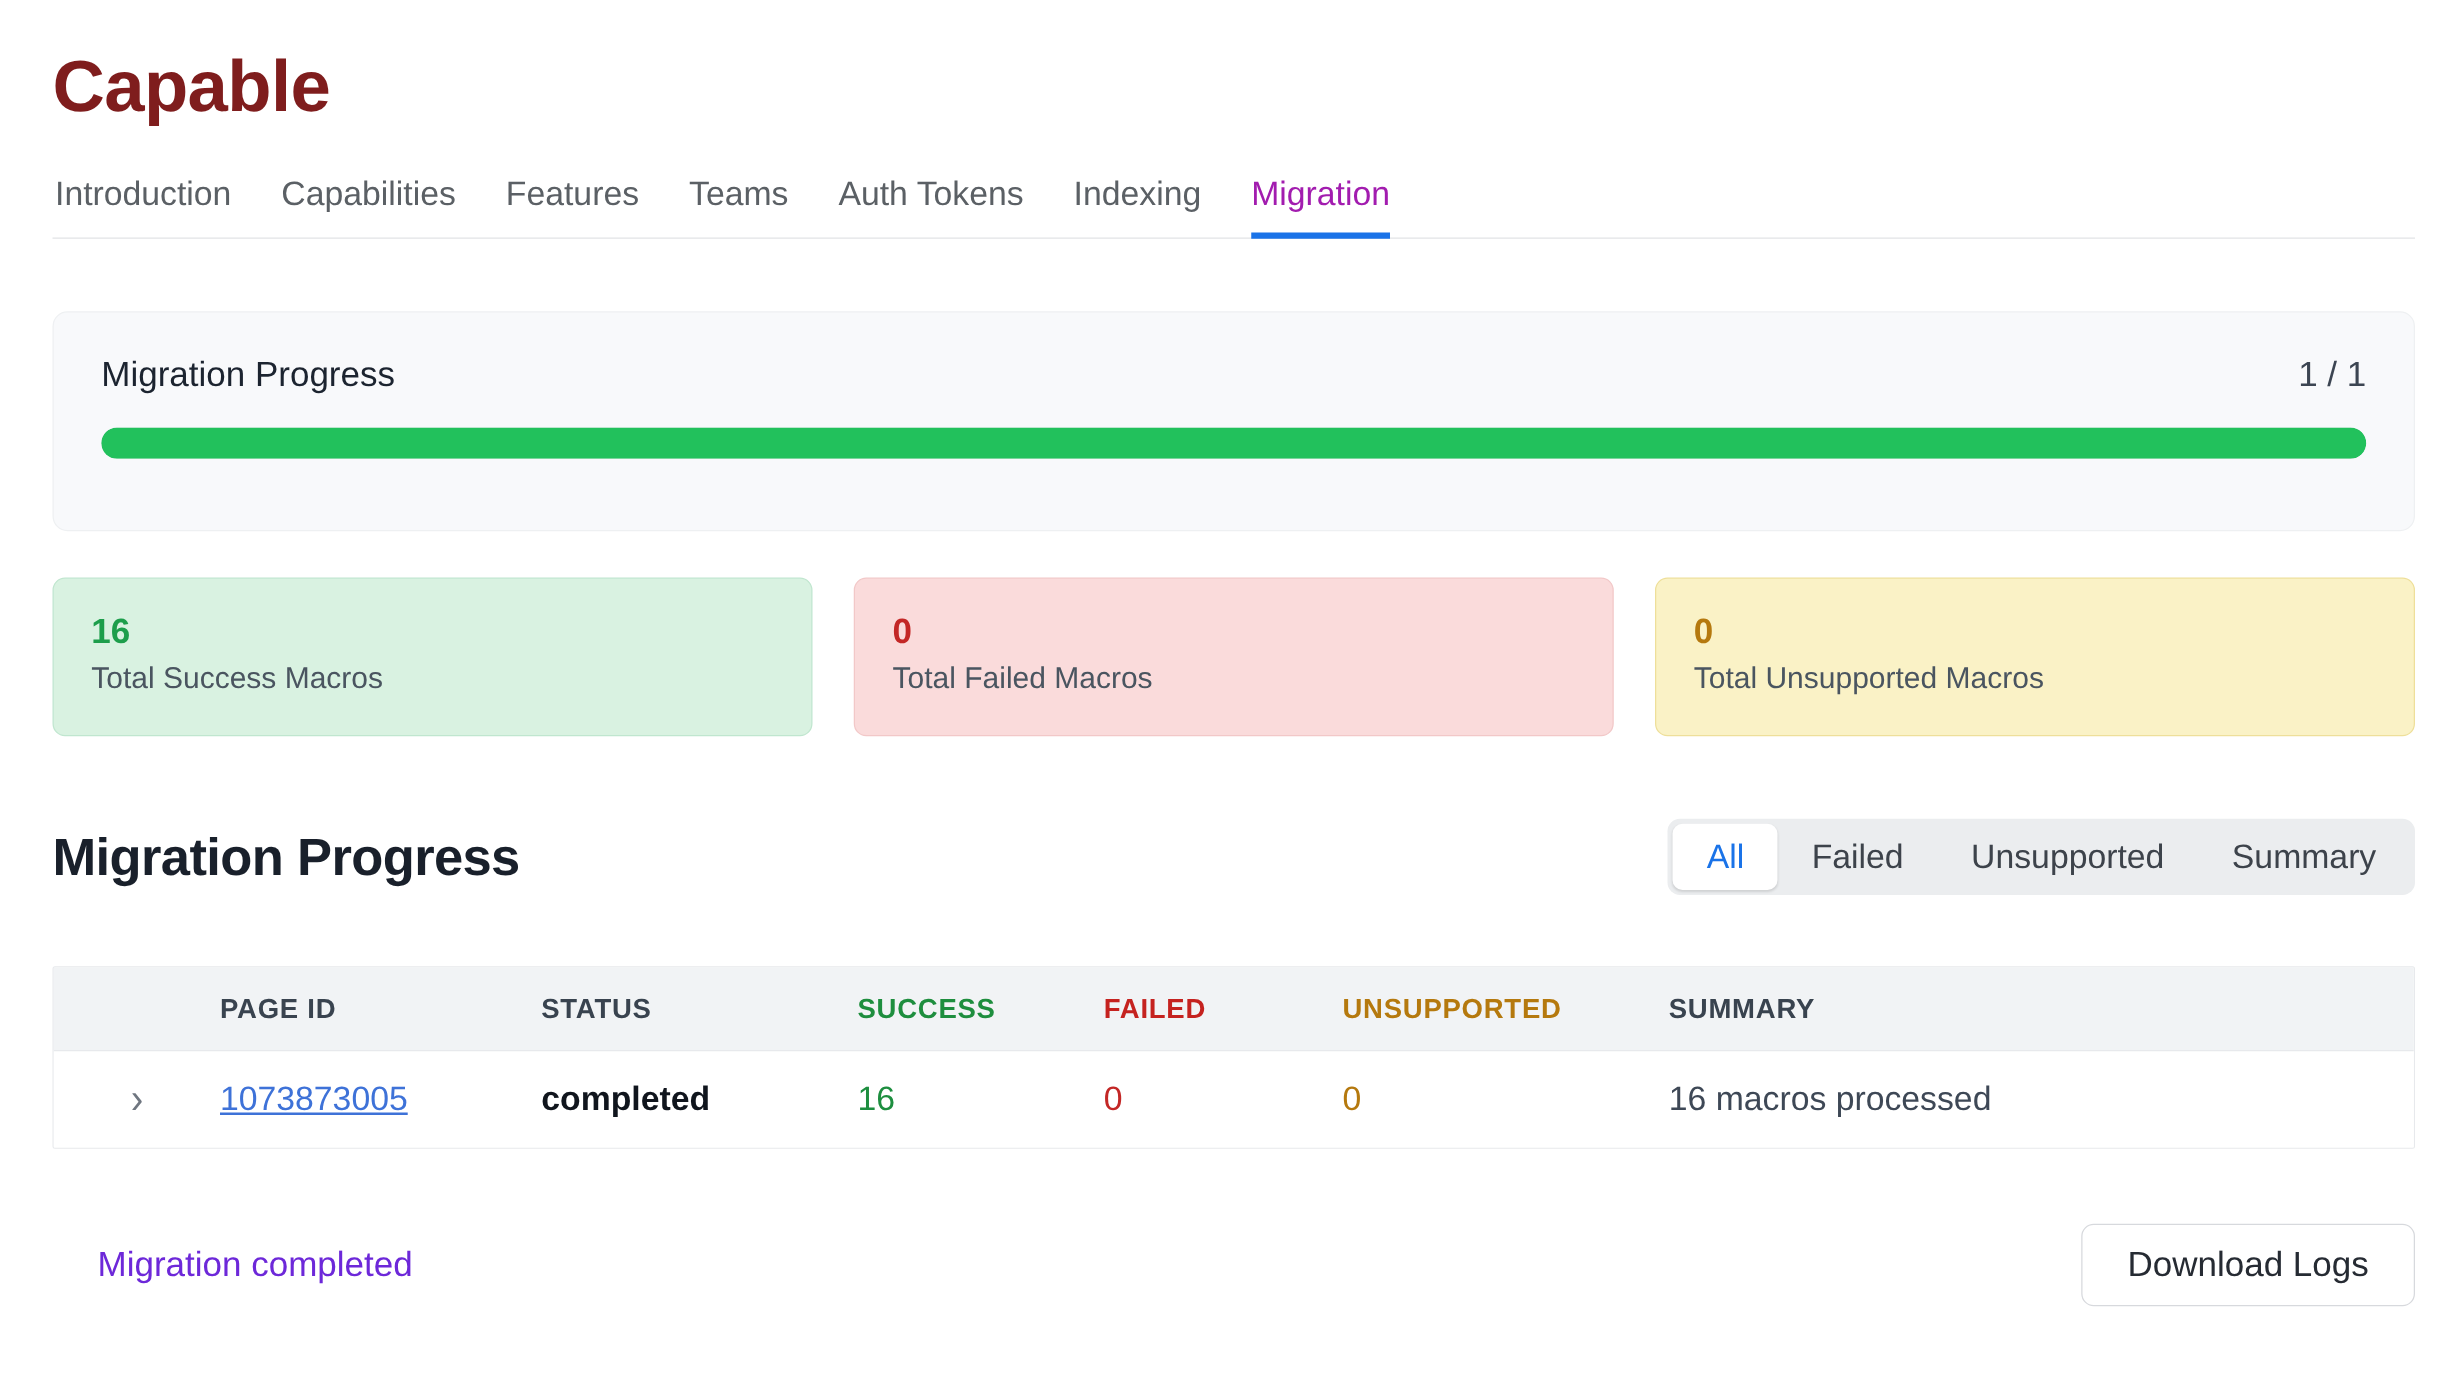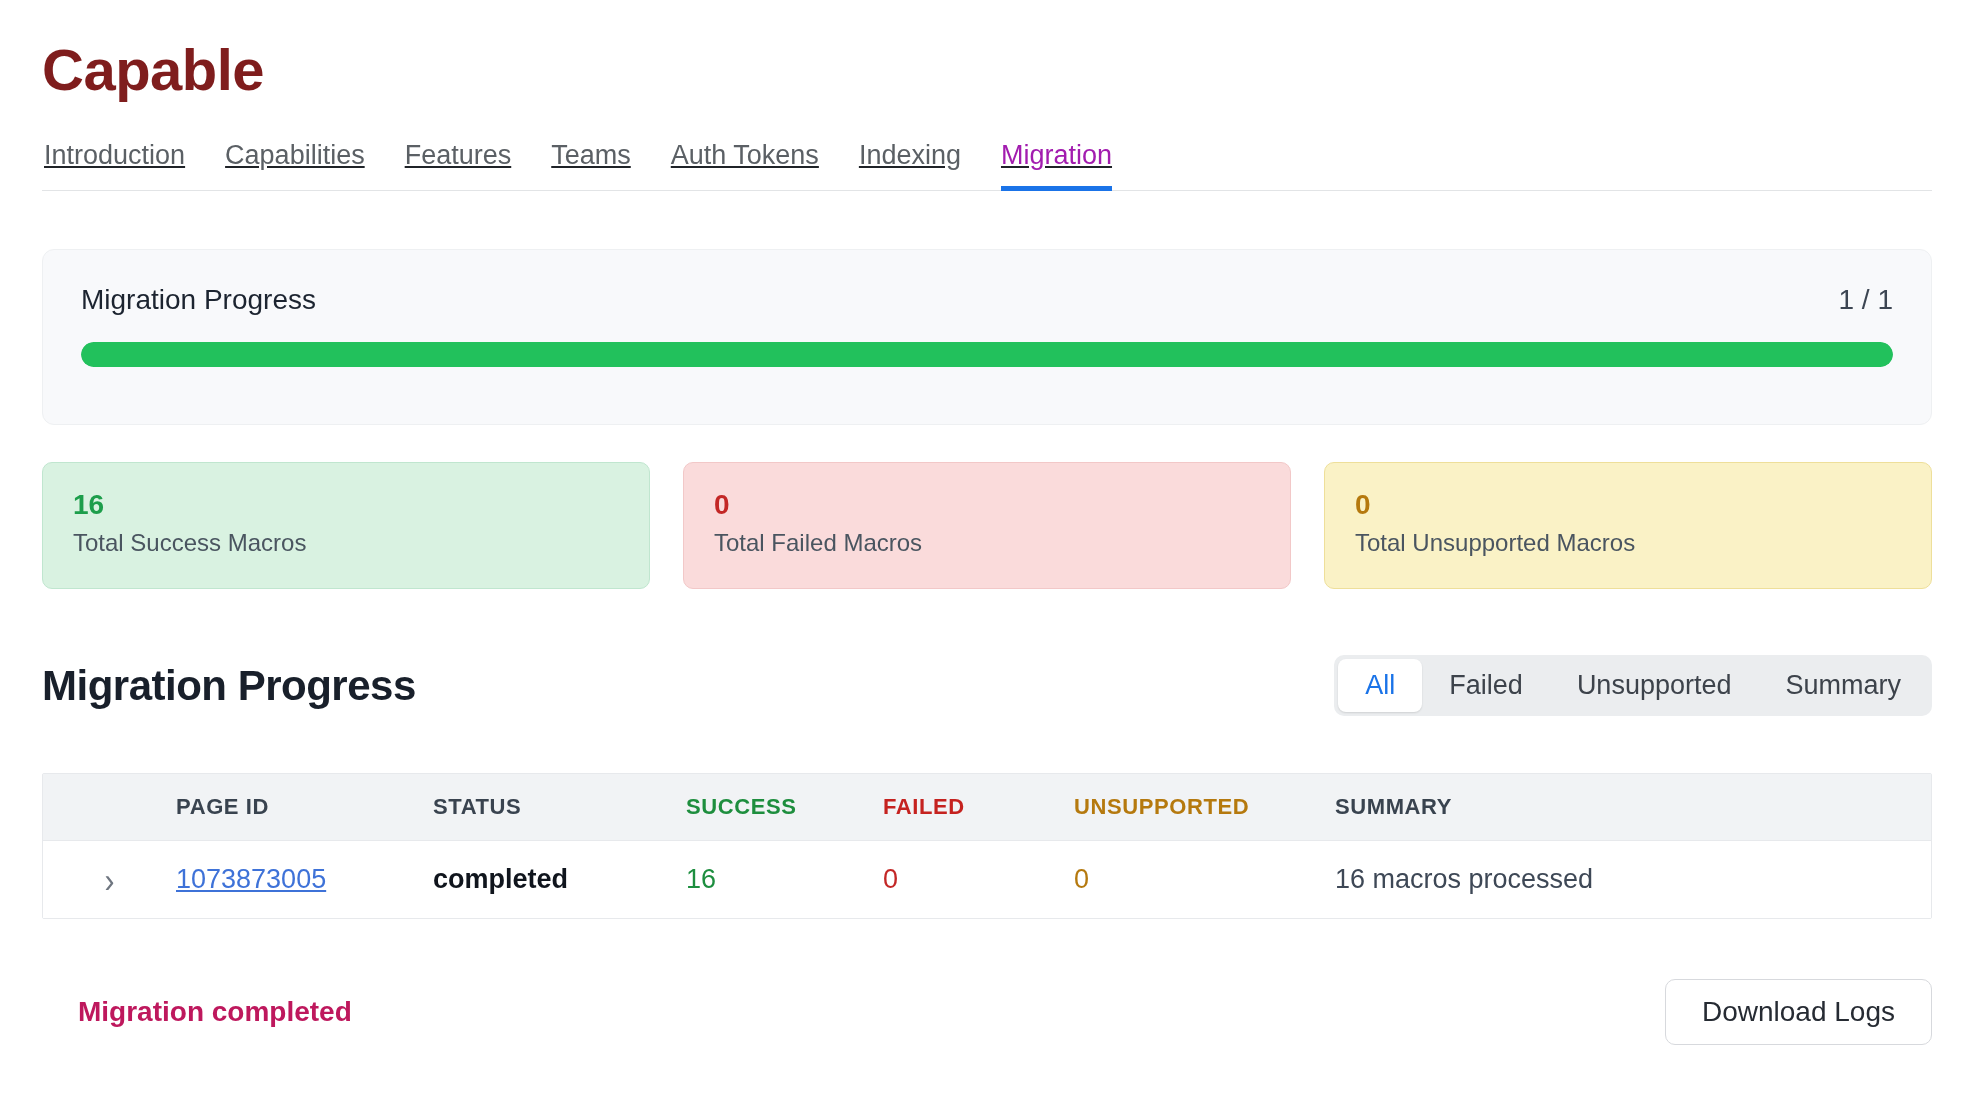--- a/index.html
+++ b/index.html
@@ -4,21 +4,21 @@
 <style>
   * { margin: 0; padding: 0; box-sizing: border-box; }
   html, body { width: 1962px; height: 1116px; background: #ffffff;
     font-family: "Liberation Sans", sans-serif; color: #1f2328; overflow: hidden; }
   .page { padding: 36px 30px 0 42px; }
 
   
   .app-title { font-size: 58px; font-weight: 700; letter-spacing: -0.5px; color: #7f1d1d; }
 
   
-  .tabs { display: flex; gap: 40px; margin-top: 37px; border-bottom: 1px solid #e2e4e6; padding-left: 2px; text-decoration: underline; }
+  .tabs { display: flex; gap: 40px; margin-top: 37px; border-bottom: 1px solid #e2e4e6; padding-left: 2px; }
   .tab { font-size: 27px; font-weight: 500; color: #5b6065; padding-bottom: 19px; cursor: pointer; white-space: nowrap; }
   .tab.active { color: #a21caf; border-bottom: 5px solid #1a73e8; margin-bottom: -1px; padding-bottom: 15px; }
 
   
   .progress-card { margin-top: 58px; background: #f8f9fb; border: 1px solid #eef0f2;
     border-radius: 12px; padding: 34px 38px 57px 38px; }
   .progress-head { display: flex; justify-content: space-between; align-items: center; }
   .progress-label { font-size: 28px; color: #1c2430; }
   .progress-counter { font-size: 28px; color: #3c4552; }
   .progress-track { margin-top: 26px; height: 25px; background: #e9ecef; border-radius: 999px; overflow: hidden; }
@@ -56,21 +56,21 @@
   .chevron { font-size: 30px; color: #6f7680; cursor: pointer; line-height: 1; transform: scaleY(1.15); }
   .page-id-link { color: #3e72d8; text-decoration: underline; cursor: pointer; }
   .cell-status { font-weight: 700; color: #10151d; }
   .cell-success { color: #1d8e3f; }
   .cell-failed { color: #c32726; }
   .cell-unsupported { color: #b5790e; }
   .cell-summary { color: #3e4856; }
 
   
   .footer-row { display: flex; justify-content: space-between; align-items: center; margin-top: 60px; padding-left: 36px; }
-  .migration-status { font-size: 28px; font-weight: 700; color: #be185d; }
+  .migration-status { font-size: 28px; font-weight: 400; color: #6d28d9; }
   .download-btn { background: #ffffff; border: 1.5px solid #d7d9dd; border-radius: 10px;
     padding: 16px 36px; font-size: 28px; color: #262b33; cursor: pointer;
     font-family: "Liberation Sans", sans-serif; }
 </style>
 </head>
 <body>
 
 <div class="page">
 
   <h1 class="app-title">Capable</h1>

